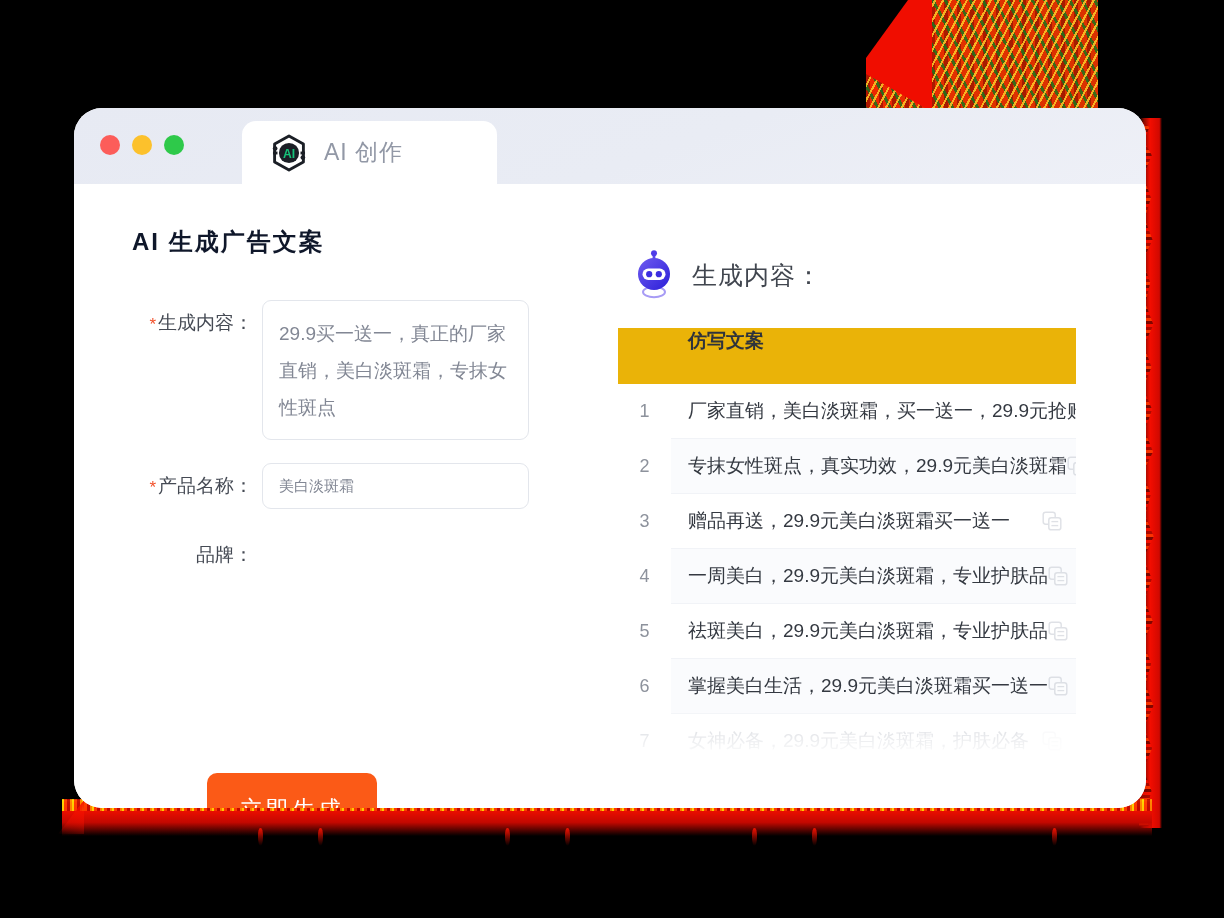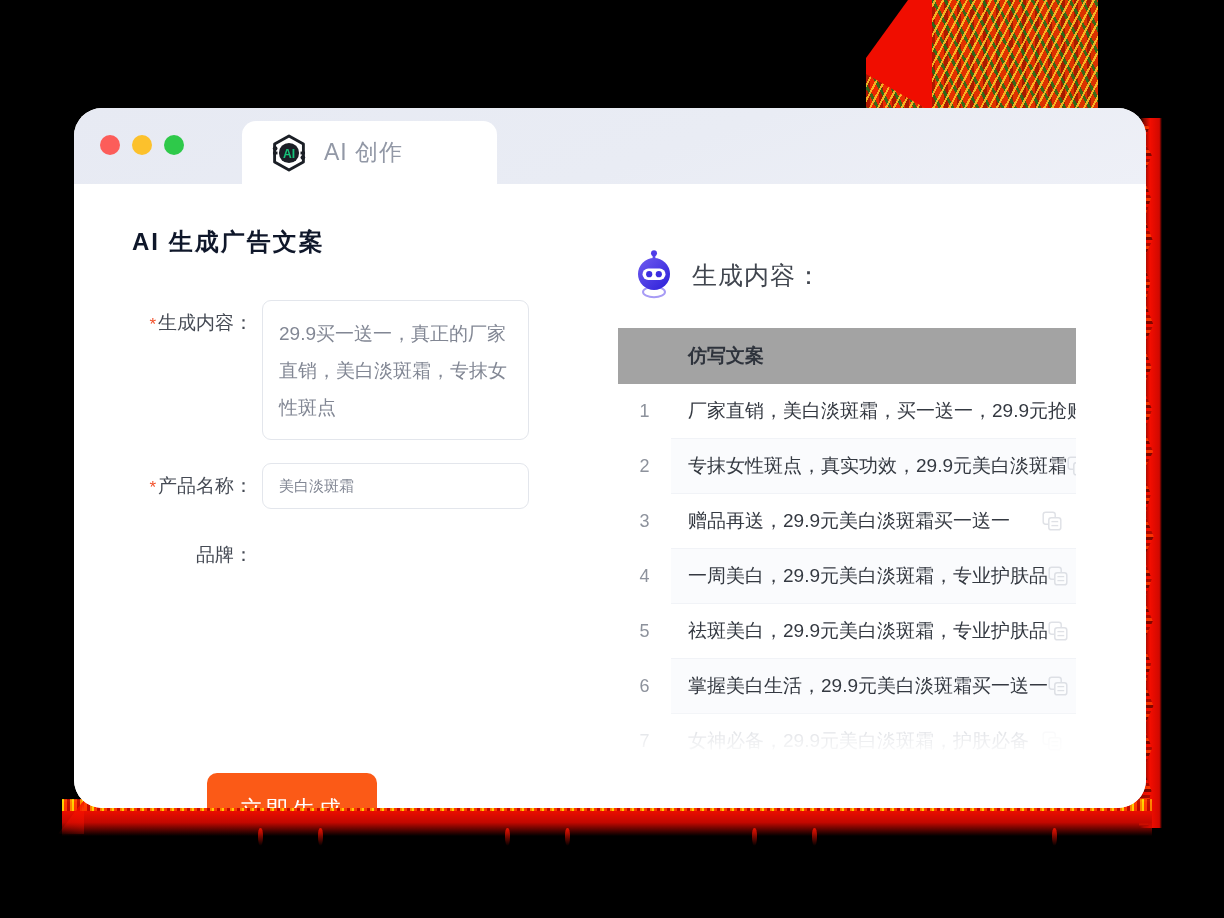--- a/index.html
+++ b/index.html
@@ -315,23 +315,23 @@
     margin-left: 24px;
     width: 458px;
     height: 430px;
     overflow: hidden;
     -webkit-mask-image: linear-gradient(180deg, #000 0%, #000 88%, rgba(0,0,0,0) 100%);
             mask-image: linear-gradient(180deg, #000 0%, #000 88%, rgba(0,0,0,0) 100%);
   }
 
   .res-head {
     display: flex;
-    align-items: center;
+    align-items: flex-start;
     height: 56px;
-    background: #a3a3a3;
+    background: #eab308;
   }
   .res-head .idx { width: 53px; flex: none; }
   .res-head .txt {
     font-size: 19px;
     font-weight: bold;
     color: #2e333c;
     padding-left: 17px;
   }
 
   .res-row {

